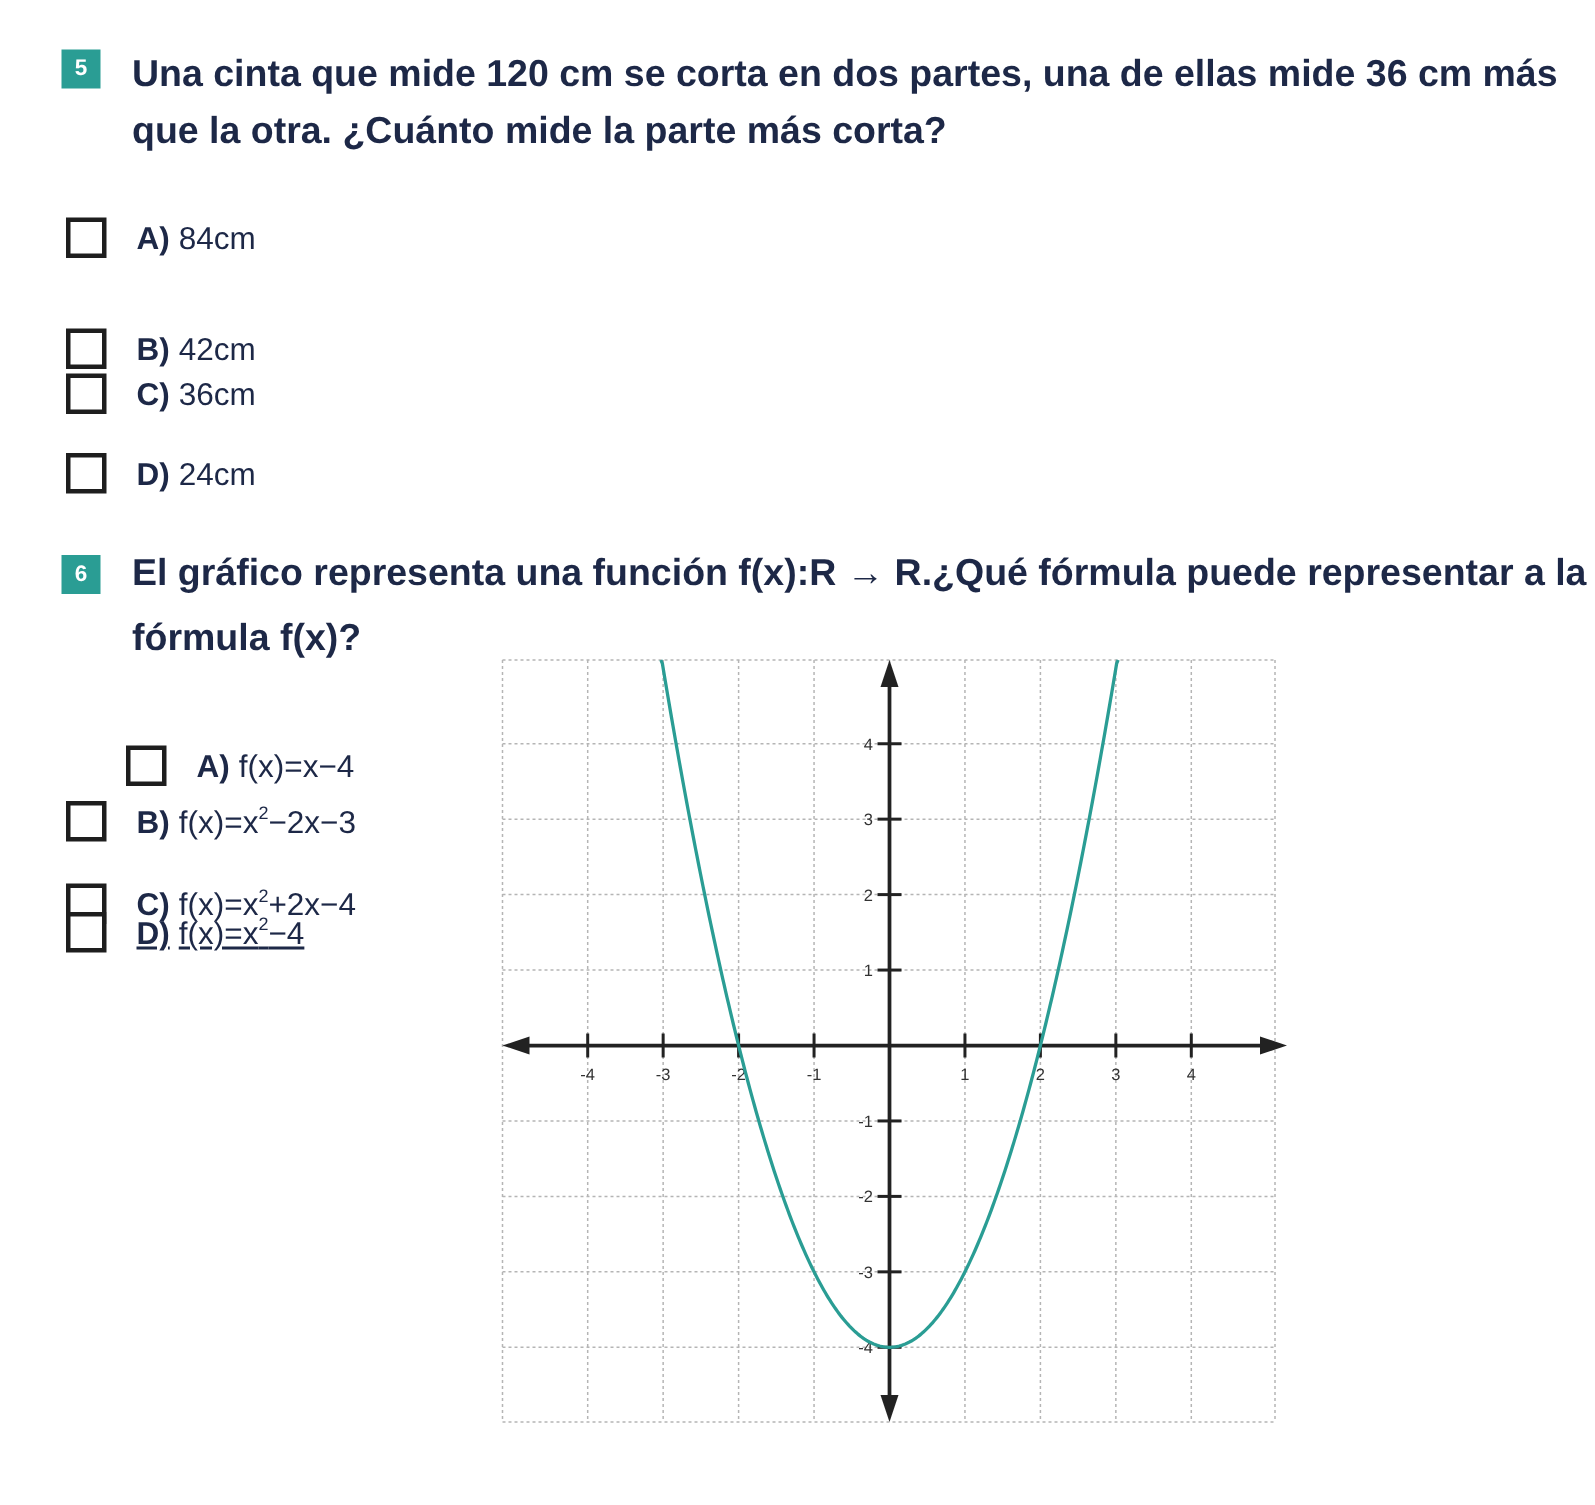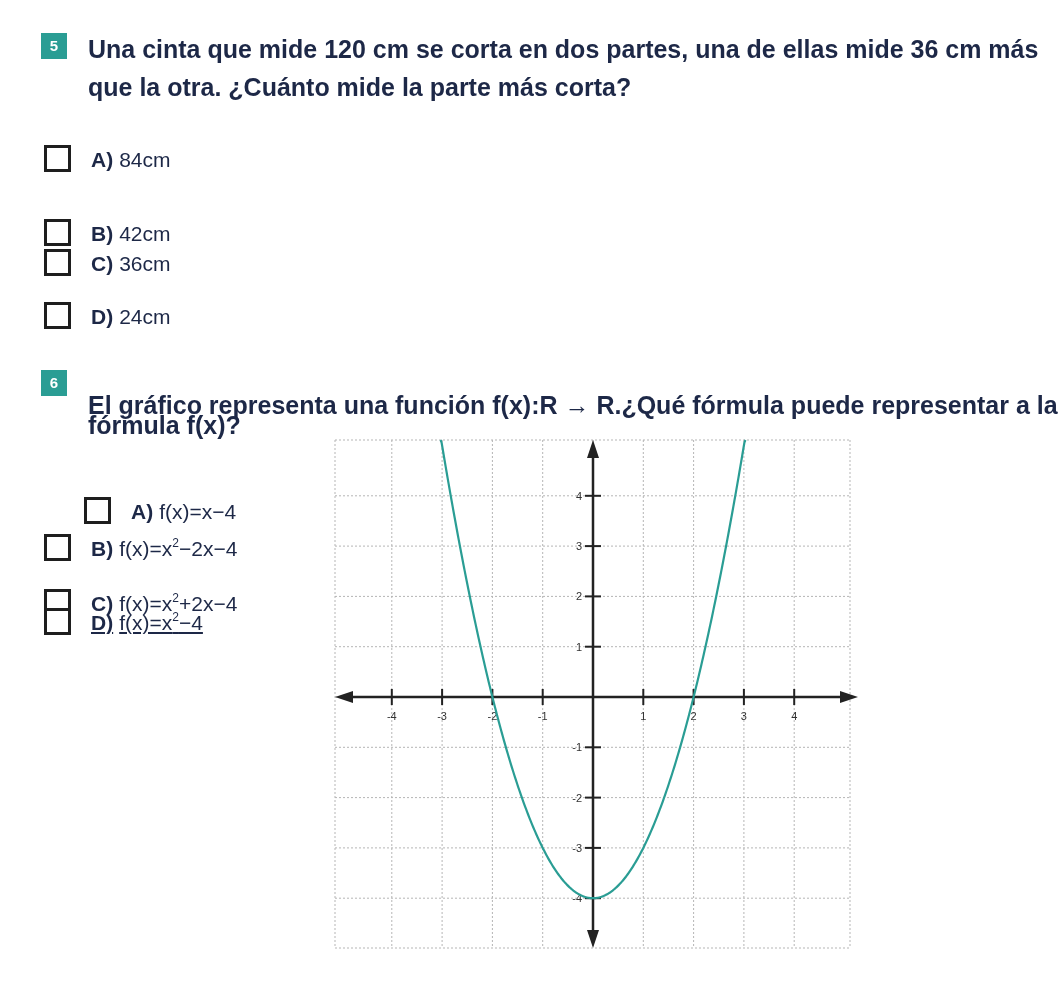--- a/index.html
+++ b/index.html
@@ -37,30 +37,30 @@
     <span class="opt-label"><span class="opt-letter">C)</span><span class="opt-val">36cm</span></span>
   </div>
   <div class="opt" style="top:257px;margin-top:44px;">
     <div class="cb"></div>
     <span class="opt-label"><span class="opt-letter">D)</span><span class="opt-val">24cm</span></span>
   </div>
 </div>
 
 <div>
   <div class="badge" style="top:370px;">6</div>
-  <div class="qtext" style="top:391px;">El gráfico representa una función f(x):R → R.¿Qué fórmula puede representar a  la</div>
+  <div class="qtext" style="top:368px;">El gráfico representa una función f(x):R → R.¿Qué fórmula puede representar a  la</div>
   <div class="qtext" style="top:411px;">fórmula f(x)?</div>
 
   <div class="opt" style="top:496px;padding-left:40px;">
     <div class="cb"></div>
     <span class="opt-label"><span class="opt-letter">A)</span><span class="opt-val">f(x)=x−4</span></span>
   </div>
   <div class="opt" style="top:533px;">
     <div class="cb"></div>
-    <span class="opt-label"><span class="opt-letter">B)</span><span class="opt-val">f(x)=x</span><sup>2</sup><span class="opt-val">−2x−4</span></span>
+    <span class="opt-label"><span class="opt-letter">B)</span><span class="opt-val">f(x)=x</span><sup>2</sup><span class="opt-val">−2x−3</span></span>
   </div>
   <div class="opt" style="top:588px;">
     <div class="cb"></div>
     <span class="opt-label"><span class="opt-letter">C)</span><span class="opt-val">f(x)=x</span><sup>2</sup><span class="opt-val">+2x−4</span></span>
   </div>
   <div class="opt" style="top:607px;text-decoration:underline;">
     <div class="cb"></div>
     <span class="opt-label"><span class="opt-letter">D)</span><span class="opt-val">f(x)=x</span><sup>2</sup><span class="opt-val">−4</span></span>
   </div>
 

